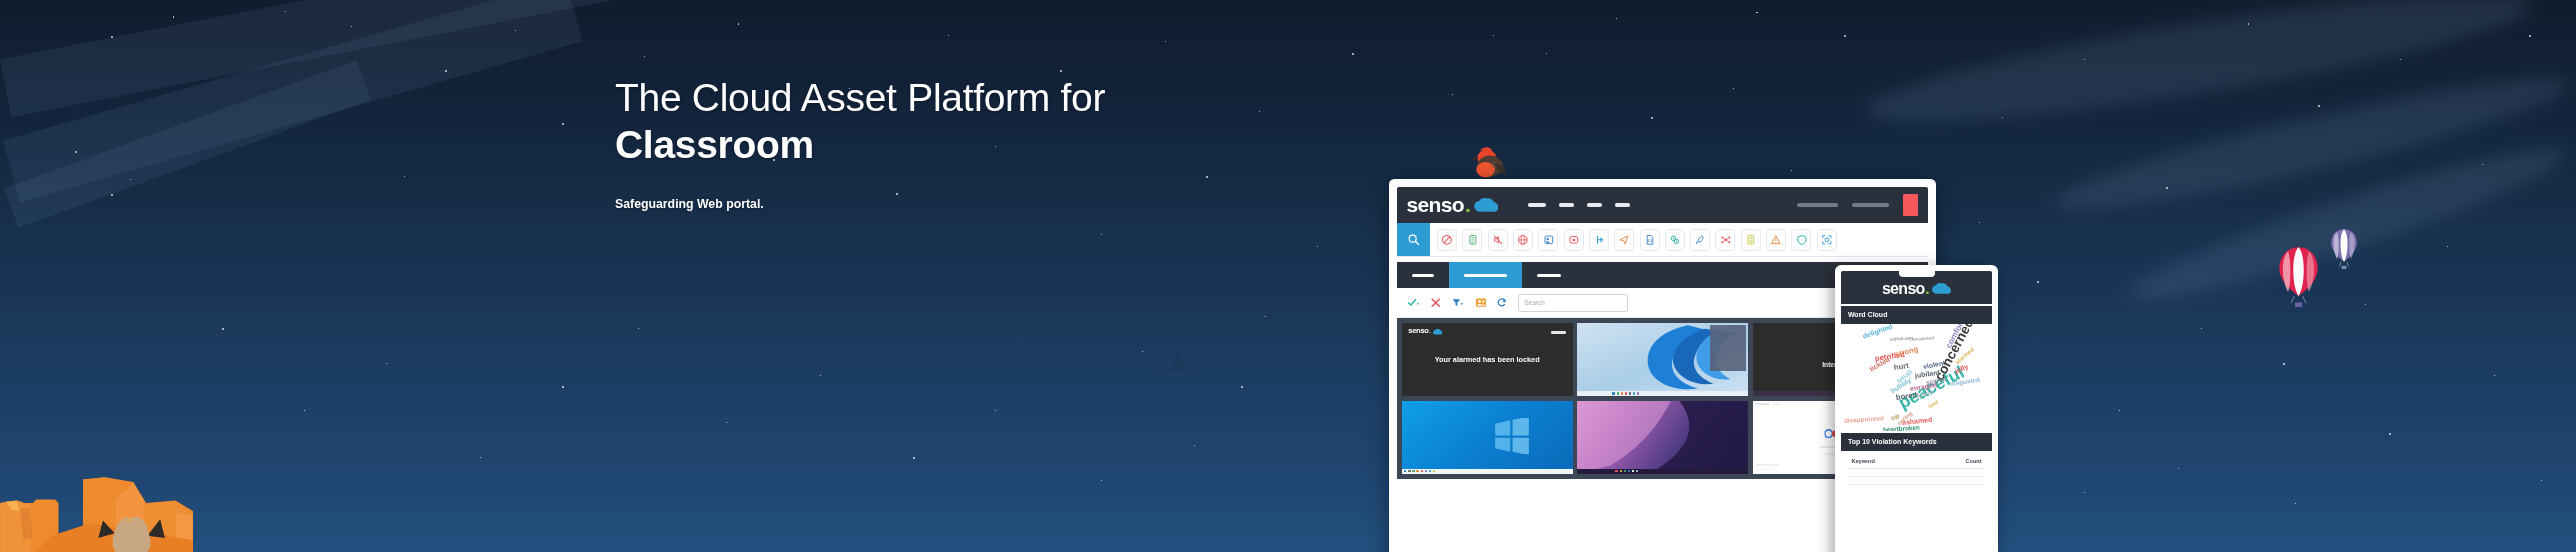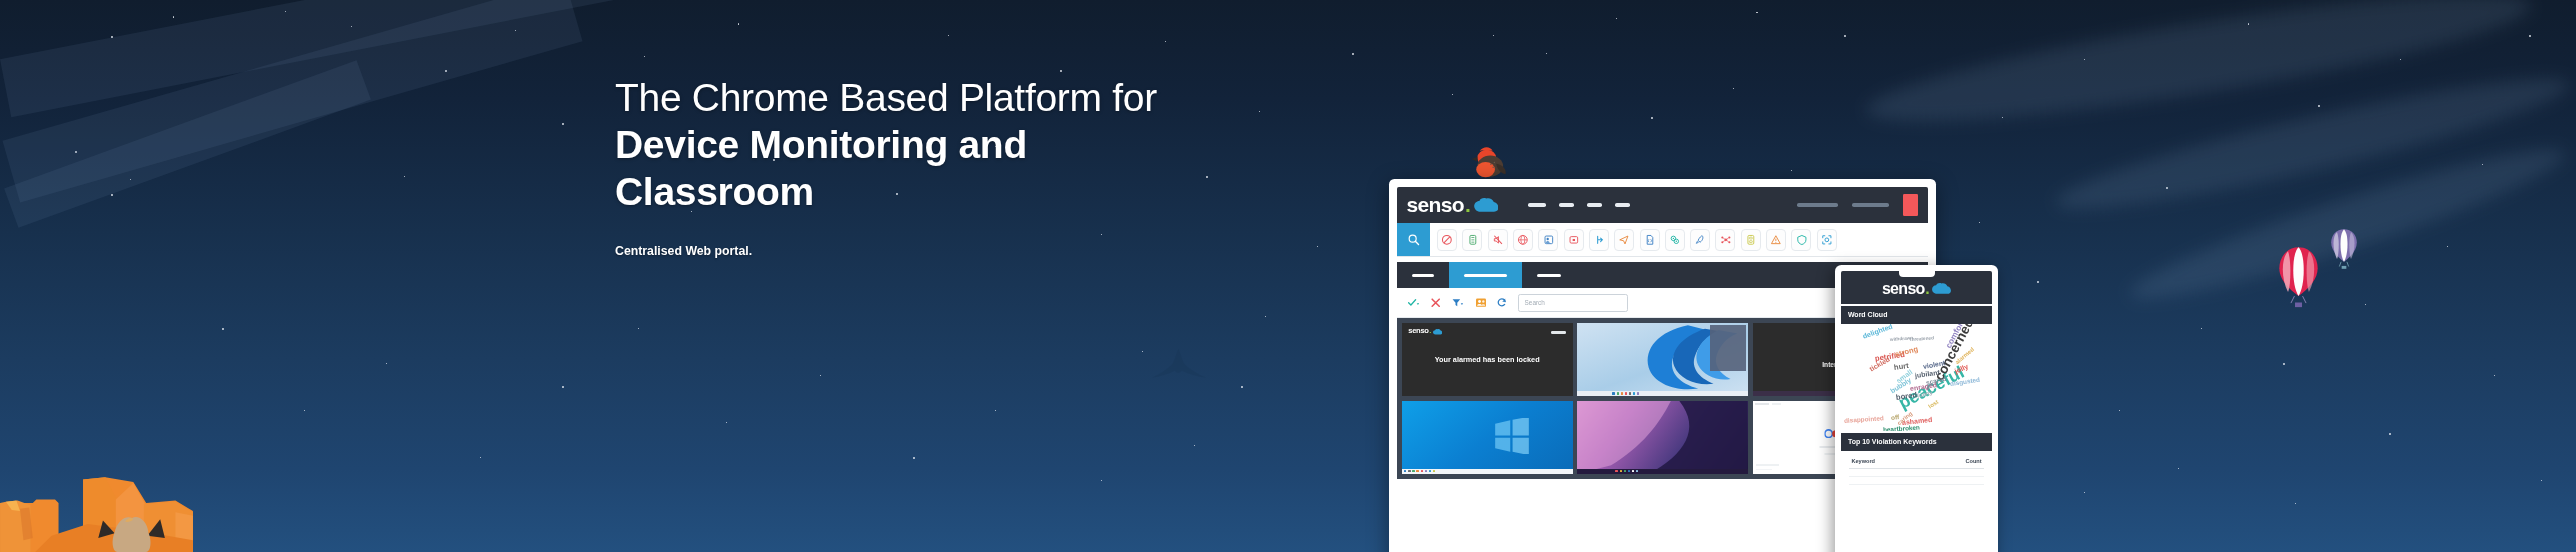--- a/index.html
+++ b/index.html
@@ -453,25 +453,24 @@
   <svg class="balloon" style="left:2330px; top:228px;" width="28" height="42" viewBox="0 0 48 72">
     <path d="M24 2 C37 2 46 12 46 25 C46 37 37 48 24 58 C11 48 2 37 2 25 C2 12 11 2 24 2 Z" fill="#7d6fae"></path>
     <path d="M24 2 C28 7 30 14 30 28 C30 40 28 51 24 58 C20 51 18 40 18 28 C18 14 20 7 24 2 Z" fill="#fdfdfd"></path>
     <path d="M12 7 C14 13 15 20 15 28 C15 39 14 49 12 53 C8 45 6 35 6 26 C6 17 8 11 12 7 Z" fill="#c3bcd9" opacity=".9"></path>
     <path d="M36 7 C40 11 42 17 42 26 C42 35 40 45 36 53 C34 49 33 39 33 28 C33 20 34 13 36 7 Z" fill="#c3bcd9" opacity=".6"></path>
     <path d="M19 58 L16 66 M29 58 L32 66" stroke="#8fc1cf" stroke-width="1.1" fill="none"></path>
     <rect x="20" y="65" width="8" height="5" fill="#6f9fb2"></rect>
   </svg>
 
   <div id="copy">
-    <div id="headline-1">The Chrome Based Platform for</div>
-    <div id="headline-2">Device Monitoring and</div>
+    <div id="headline-1">The Cloud Asset Platform for</div>
     <div id="headline-2">Classroom</div>
     <div id="subcopy">
-      <div>Centralised Web portal.</div>
+      <div>Safeguarding Web portal.</div>
     </div>
   </div>
 
   <svg style="position:absolute; left:1462px; top:145px;" width="46" height="41" viewBox="0 0 78 70">
     <path d="M30 10 C36 2 48 2 52 10 C44 8 36 8 30 10 Z" fill="#e8452a"></path>
     <ellipse cx="42" cy="22" rx="16" ry="14" fill="#e8452a"></ellipse>
     <path d="M26 20 L16 24 L26 28 Z" fill="#2f2a27"></path>
     <ellipse cx="48" cy="36" rx="22" ry="18" fill="#4d3d33"></ellipse>
     <ellipse cx="40" cy="42" rx="16" ry="13" fill="#ee5530"></ellipse>
     <path d="M58 32 C70 34 76 42 74 50 C66 48 60 42 58 32 Z" fill="#3b3029"></path>

